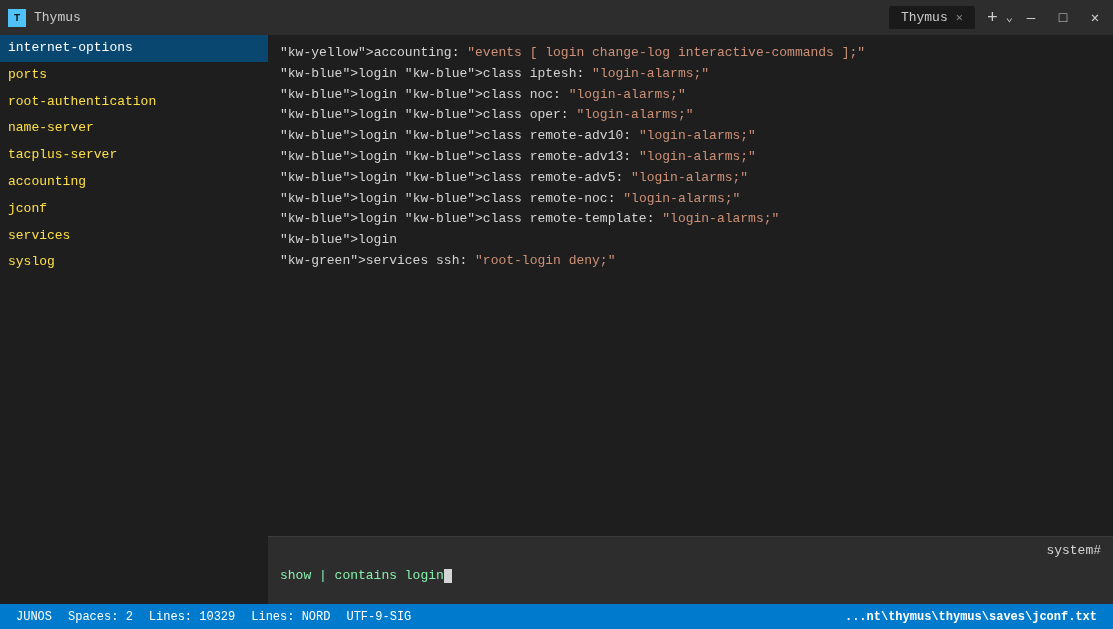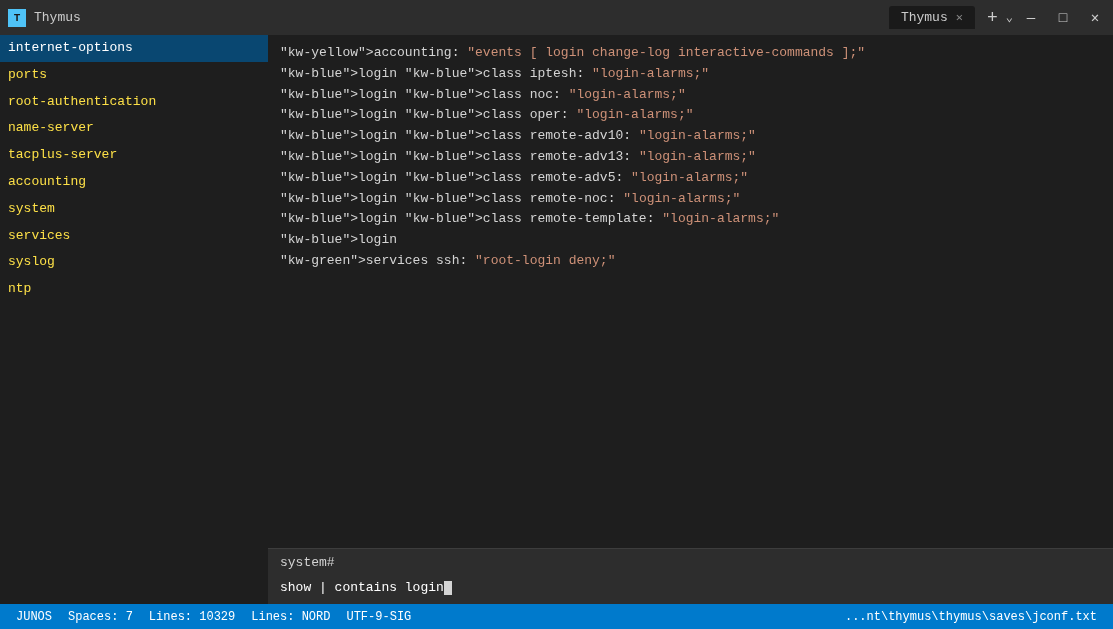--- a/index.html
+++ b/index.html
@@ -127,24 +127,25 @@
 
     
     .terminal-area {
       background: #2d2d2d;
       border-top: 1px solid #3d3d3d;
     }
     .terminal-prompt-line {
       padding: 6px 12px;
       color: #d4d4d4;
       font-size: 13px;
+      text-align: right;
     }
     .terminal-input-line {
-      padding: 4px 12px 9px;
-      color: #ffffff;
+      padding: 4px 12px 21px;
+      color: #86efac;
       font-size: 13px;
     }
     .cursor-block {
       display: inline-block;
       width: 8px;
       height: 14px;
       background: #d4d4d4;
       vertical-align: middle;
     }
 
@@ -161,20 +162,21 @@
     }
     .status-item {
       padding: 0 8px;
       height: 100%;
       display: flex;
       align-items: center;
     }
     .status-path {
       margin-left: auto;
       padding: 0 8px;
+      font-weight: bold;
     }
   </style>
 </head>
 <body>
 
 <div class="titlebar">
   <div class="titlebar-icon">
     <span>T</span>
   </div>
   <span class="titlebar-title">Thymus</span>
@@ -194,24 +196,23 @@
 <div class="main-area">
 
   <div class="sidebar">
 
   <div class="sidebar-item active">internet-options</div>
       <div class="sidebar-item">ports</div>
       <div class="sidebar-item">root-authentication</div>
       <div class="sidebar-item">name-server</div>
       <div class="sidebar-item">tacplus-server</div>
       <div class="sidebar-item">accounting</div>
-      <div class="sidebar-item">system</div>
+      <div class="sidebar-item">jconf</div>
       <div class="sidebar-item">services</div>
       <div class="sidebar-item">syslog</div>
-      <div class="sidebar-item">ntp</div>
     </div>
 
   <div class="content-area">
     <div class="code-view">
 
     <div class="code-line"><span class="&lt;span">"kw-yellow"</span>&gt;accounting: <span class="kw-string">"events [ login change-log interactive-commands ];"</span></div>
         <div class="code-line"><span class="&lt;span">"kw-blue"</span>&gt;login <span class="&lt;span">"kw-blue"</span>&gt;class iptesh: <span class="kw-string">"login-alarms;"</span></div>
         <div class="code-line"><span class="&lt;span">"kw-blue"</span>&gt;login <span class="&lt;span">"kw-blue"</span>&gt;class noc: <span class="kw-string">"login-alarms;"</span></div>
         <div class="code-line"><span class="&lt;span">"kw-blue"</span>&gt;login <span class="&lt;span">"kw-blue"</span>&gt;class oper: <span class="kw-string">"login-alarms;"</span></div>
         <div class="code-line"><span class="&lt;span">"kw-blue"</span>&gt;login <span class="&lt;span">"kw-blue"</span>&gt;class remote-adv10: <span class="kw-string">"login-alarms;"</span></div>
@@ -229,18 +230,18 @@
       <div class="terminal-input-line">
         <span>show | contains login</span><span class="cursor-block"></span>
       </div>
     </div>
   </div>
 
 </div>
 
 <div class="statusbar">
   <span class="status-item">JUNOS</span>
-  <span class="status-item">Spaces: 7</span>
+  <span class="status-item">Spaces: 2</span>
   <span class="status-item">Lines: 10329</span>
   <span class="status-item">Lines: NORD</span>
   <span class="status-item">UTF-9-SIG</span>
   <span class="status-item status-path">...nt\thymus\thymus\saves\jconf.txt</span>
 </div>
 
 </body></html>

